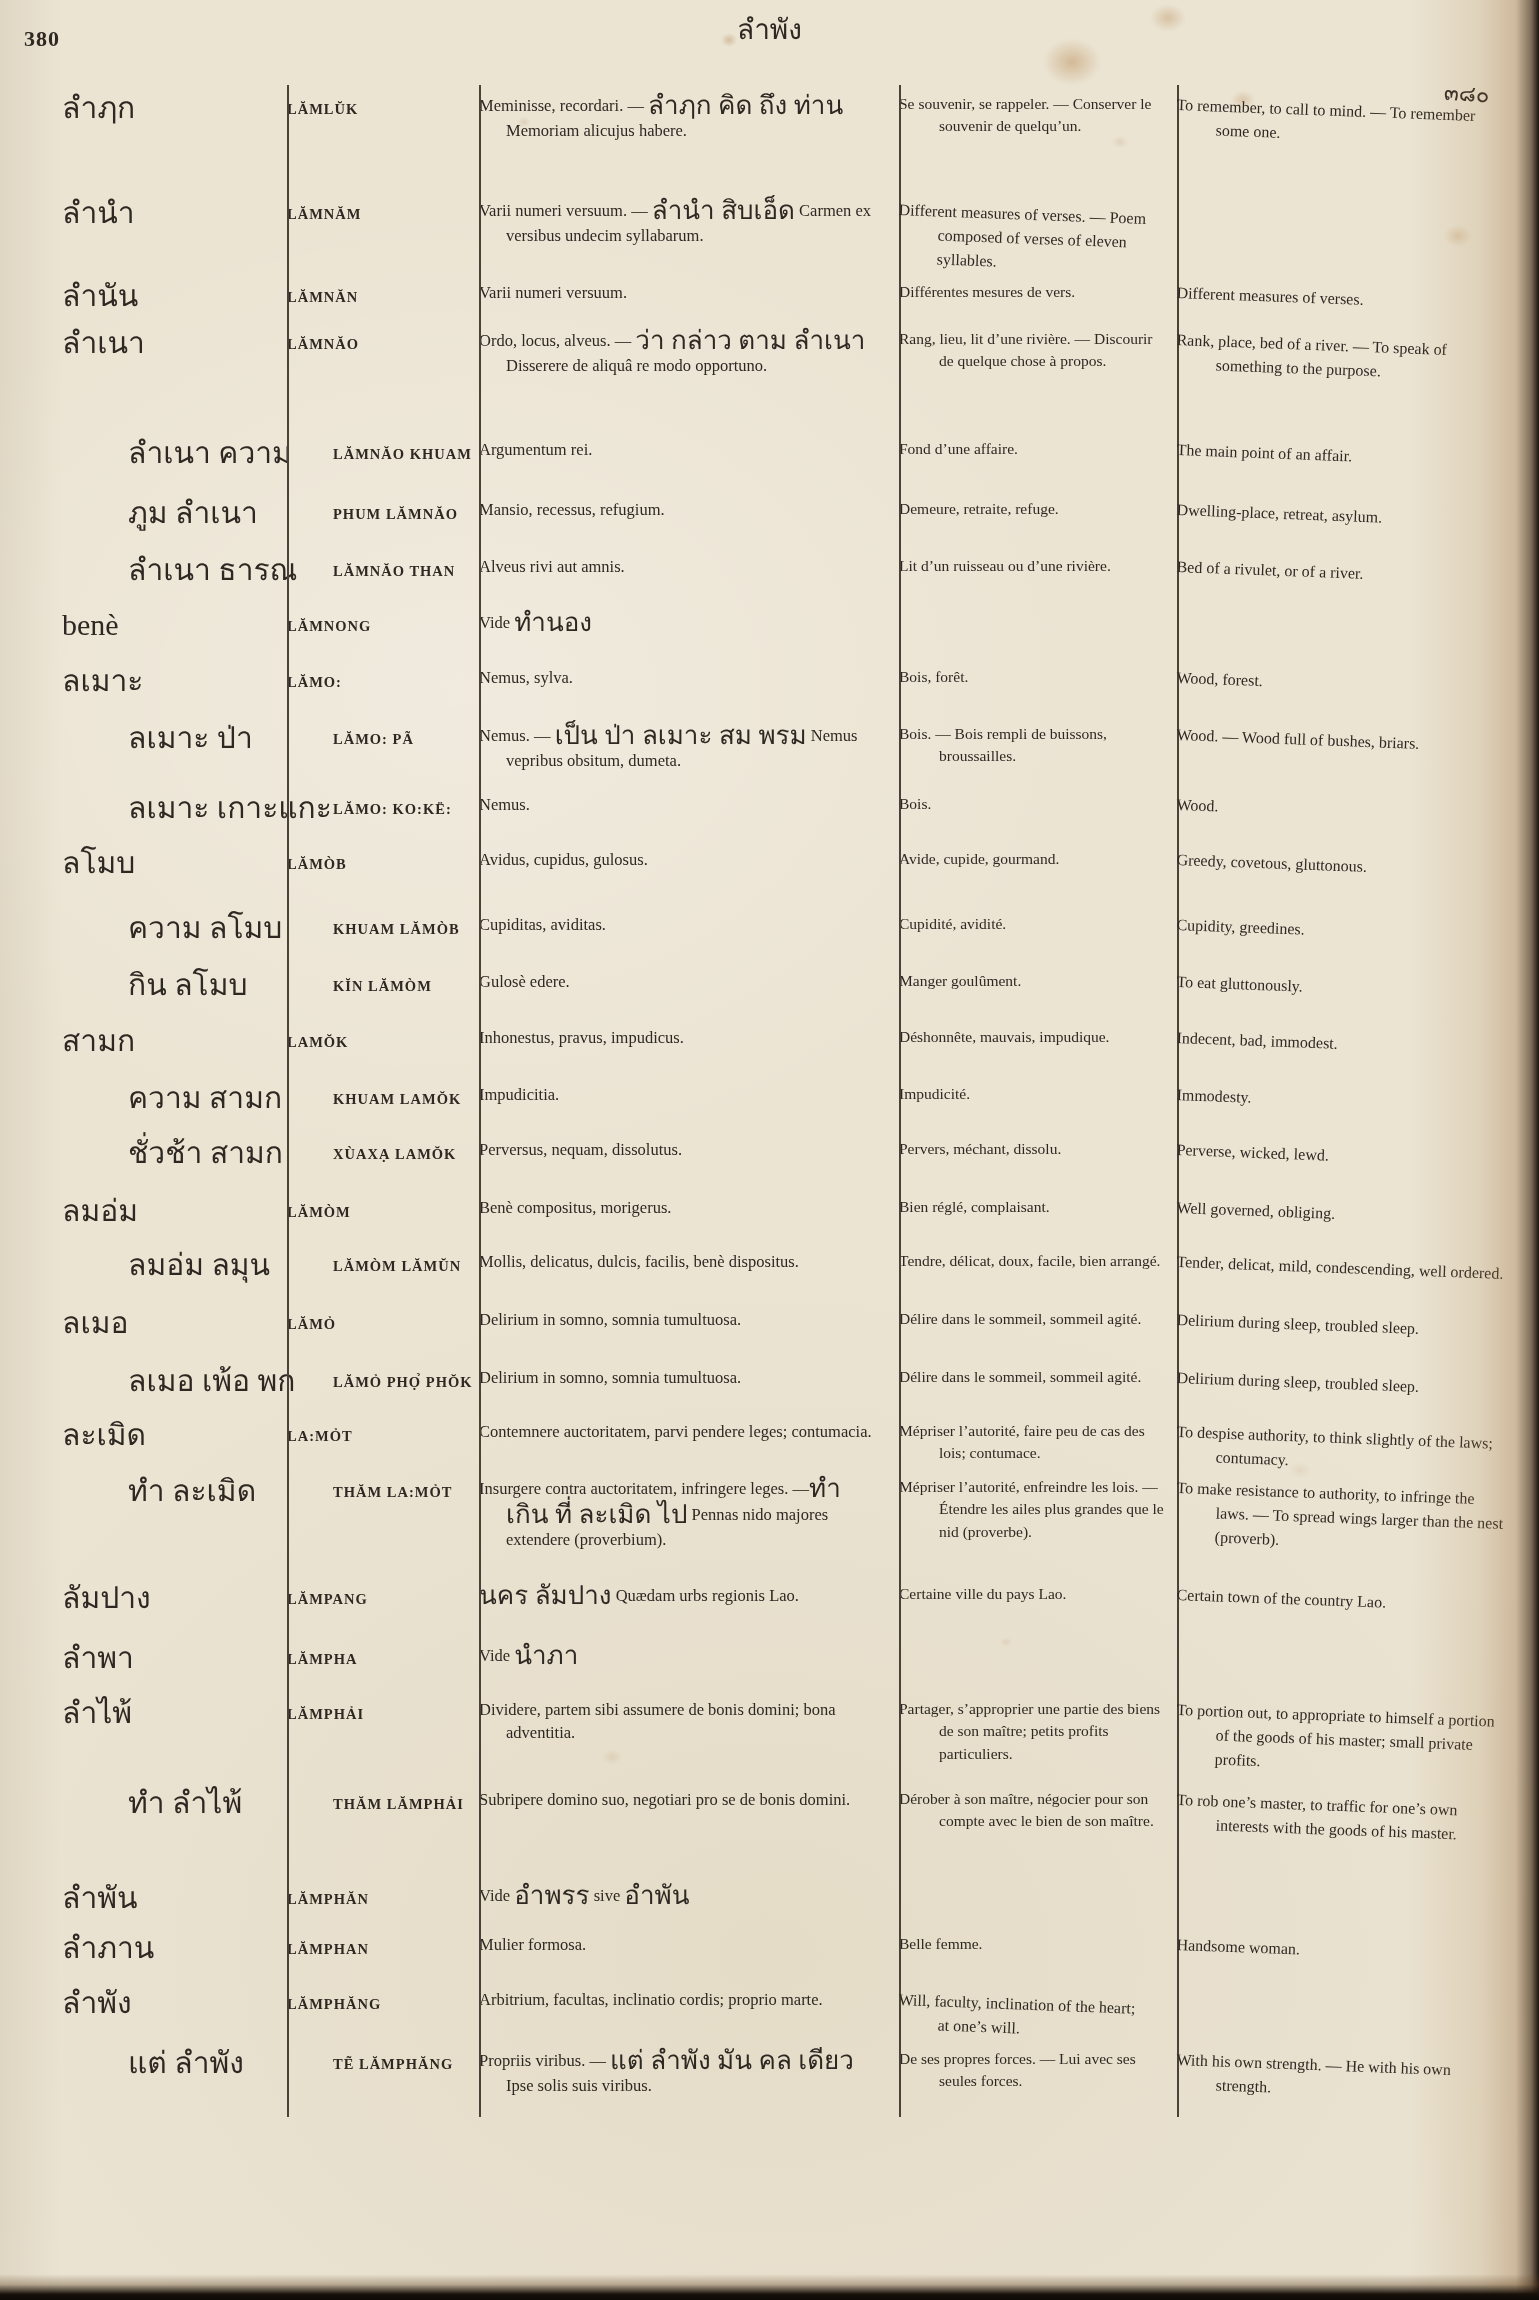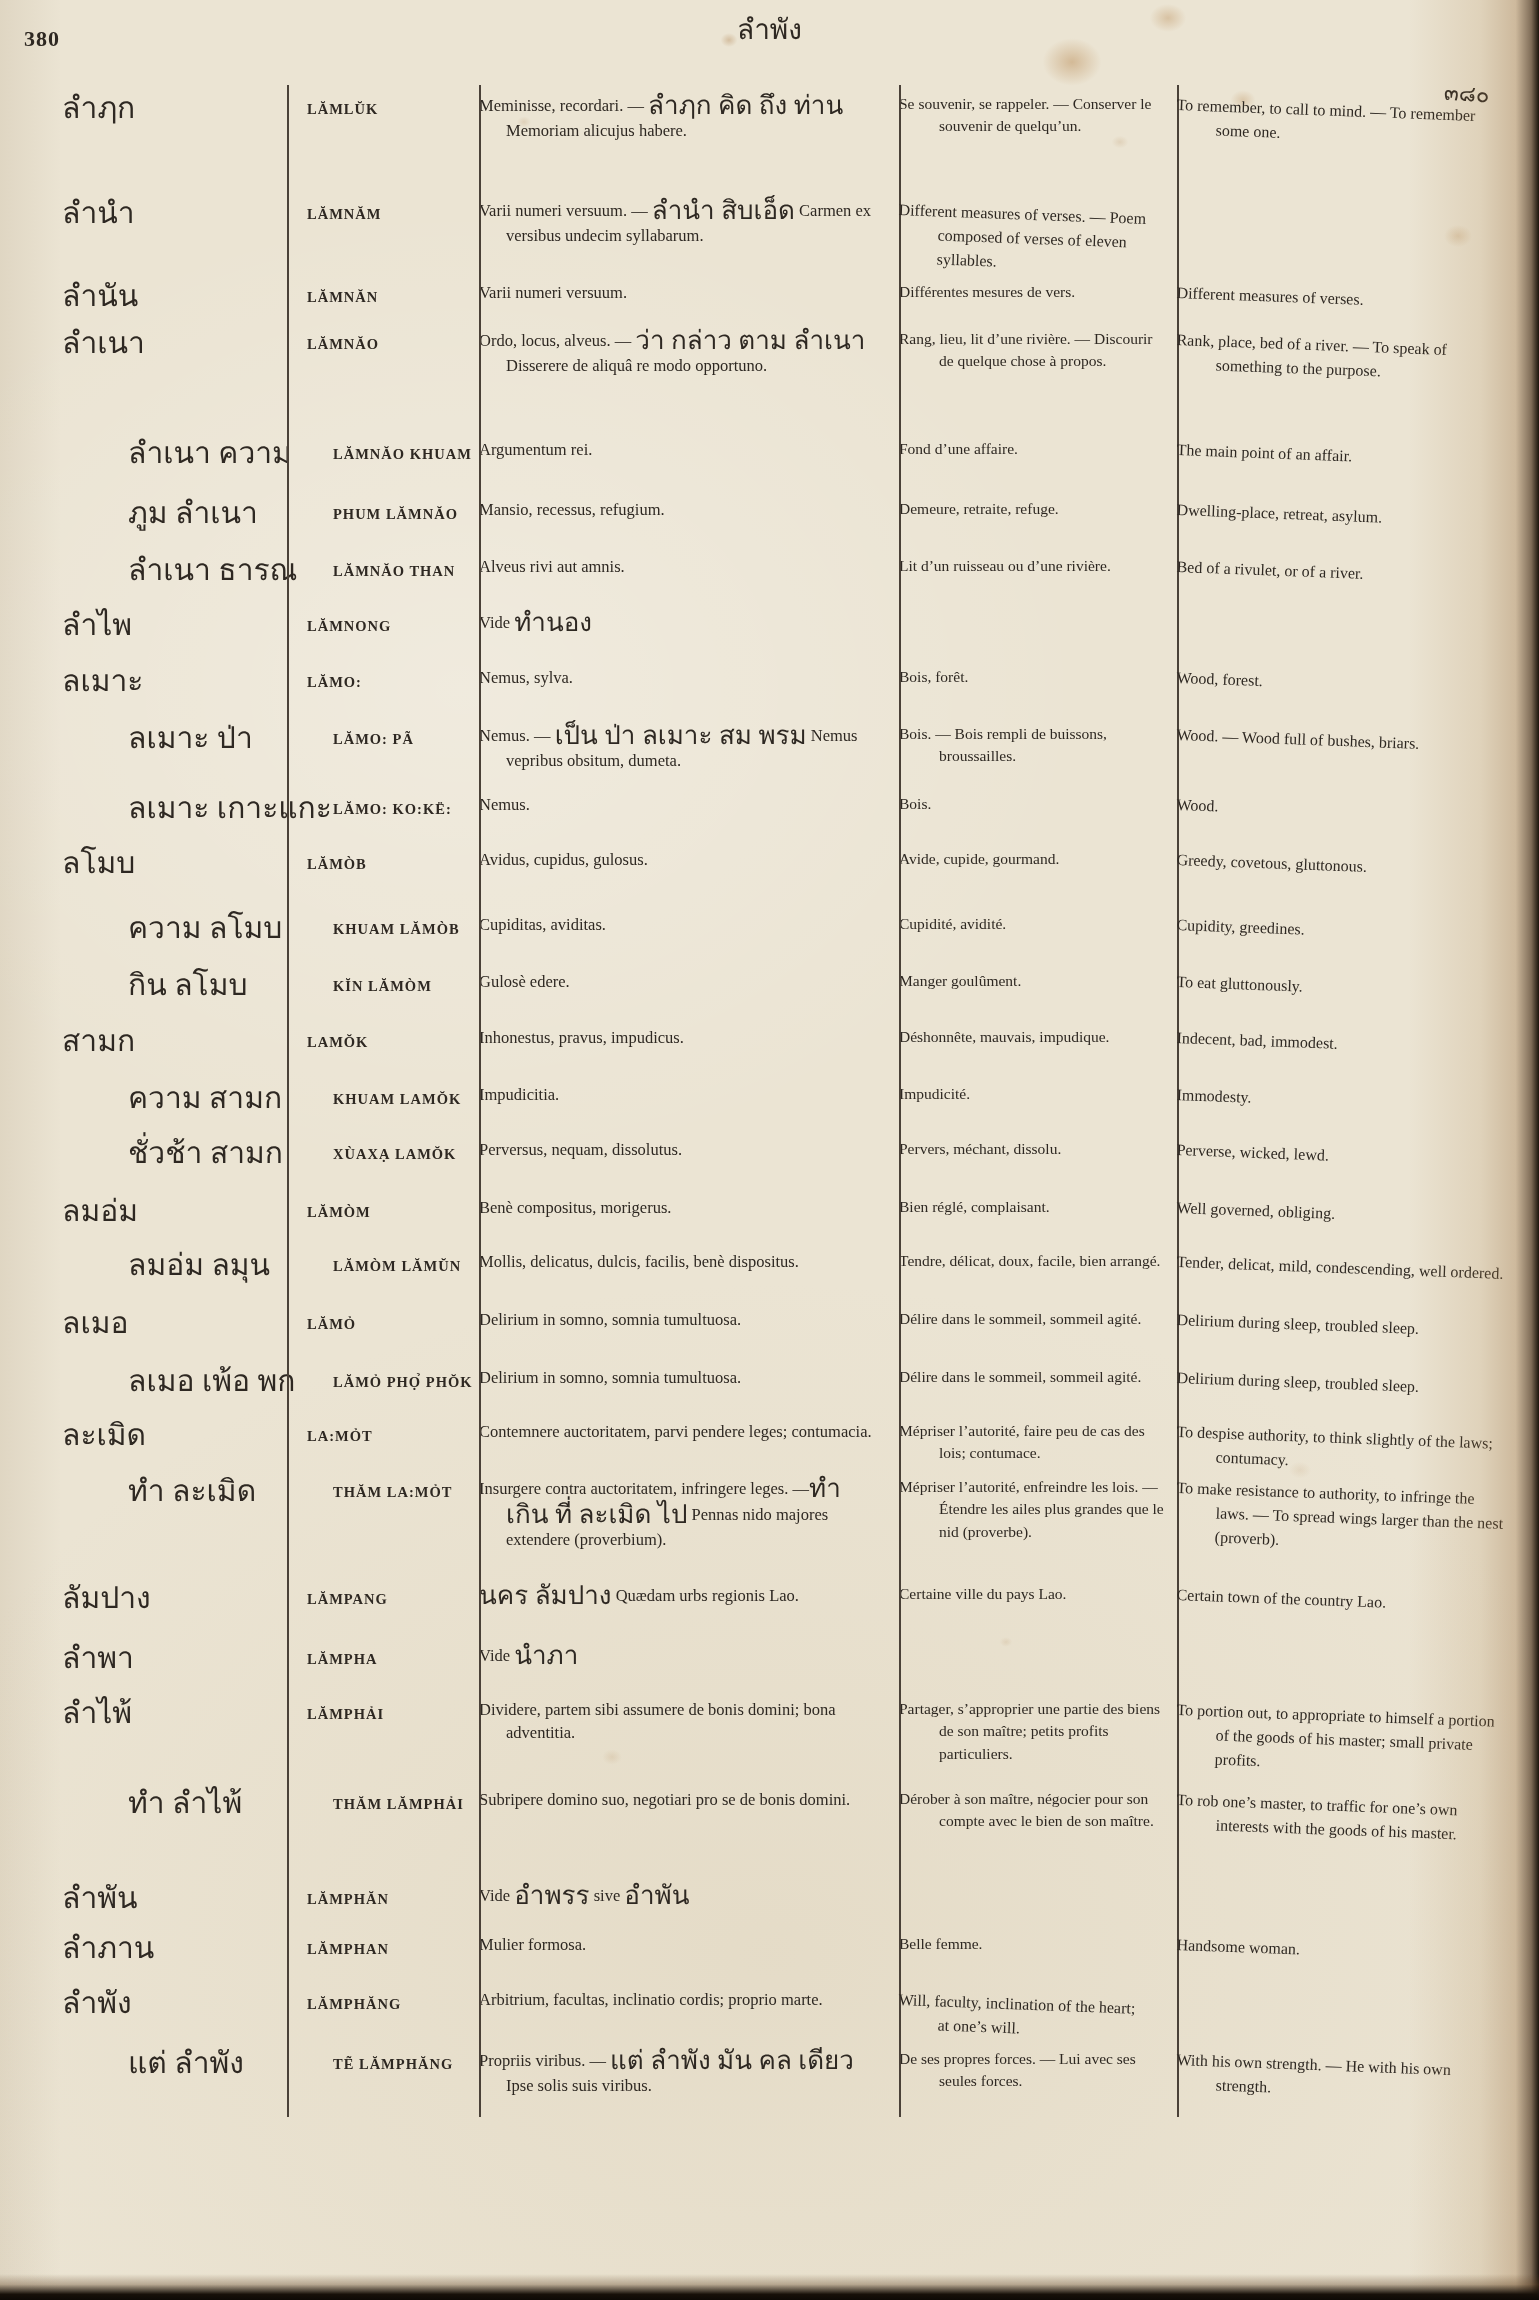--- a/index.html
+++ b/index.html
@@ -34,21 +34,21 @@
   .pageno{position:absolute;left:24px;top:26px;font-size:22px;font-weight:700;letter-spacing:1px;}
   .header-thai{position:absolute;left:0;right:0;top:16px;text-align:center;font-size:28px;line-height:1;}
   .pageno-thai{position:absolute;right:50px;top:76px;font-size:22px;transform:rotate(4deg);}
   .dict{position:absolute;left:0;top:85px;width:1539px;}
   .rule{position:absolute;top:0;width:2px;height:2032px;background:#4a4138;}
   .rule.r1{left:287px;}.rule.r2{left:479px;}.rule.r3{left:899px;}.rule.r4{left:1177px;}
   .row{display:grid;grid-template-columns:287px 192px 420px 278px 1fr;align-items:start;}
   .c{padding-top:8px;box-sizing:border-box;}
   .thai{padding-left:30px;padding-top:6px;font-size:30px;line-height:1.1;white-space:nowrap;margin-left:32px;}
   .row.sub .thai{padding-left:96px;}
-  .roman{padding-left:20px;padding-top:16px;font-size:14.5px;font-weight:700;letter-spacing:1px;white-space:nowrap;}
+  .roman{padding-top:16px;font-size:14.5px;font-weight:700;letter-spacing:1px;white-space:nowrap;}
   .row.sub .roman{padding-left:46px;}
   .latin{padding-right:22px;font-size:16.5px;line-height:1.42;}
   .fr{font-size:15.5px;line-height:1.45;padding-right:10px;}
   .en{font-size:16px;line-height:1.5;padding-right:30px;}
   .hang{display:block;padding-left:40px;text-indent:-40px;}
   .latin .hang{padding-left:44px;text-indent:-27px;margin-left:-17px;padding-right:0;}
   .th-inline{font-size:26px;line-height:1;vertical-align:-3px;}
   .tilt{display:inline-block;transform:rotate(2.1deg);transform-origin:0 0;}
   
   .row:nth-child(1){min-height:105px}.row:nth-child(2){min-height:83px}
@@ -152,21 +152,21 @@
         <div class="c roman">LĂMNĂO THAN</div>
         <div class="c latin">
           <span class="hang"><span class="lat">Alveus rivi aut amnis.</span></span>
         </div>
         <div class="c fr">
           <span class="hang">Lit d’un ruisseau ou d’une rivière.</span>
         </div>
         <div class="c en"><span class="tilt"><span class="hang">Bed of a rivulet, or of a river.</span></span></div>
       </div>
       <div class="row">
-        <div class="c thai">ลำไพ</div>
+        <div class="c thai">benè</div>
         <div class="c roman">LĂMNONG</div>
         <div class="c latin">
           <span class="hang"><span class="lat">Vide </span><span class="th-inline">ทำนอง</span></span>
         </div>
         <div class="c fr">
           <span class="hang"></span>
         </div>
         <div class="c en"><span class="tilt"><span class="hang"></span></span></div>
       </div>
       <div class="row">

